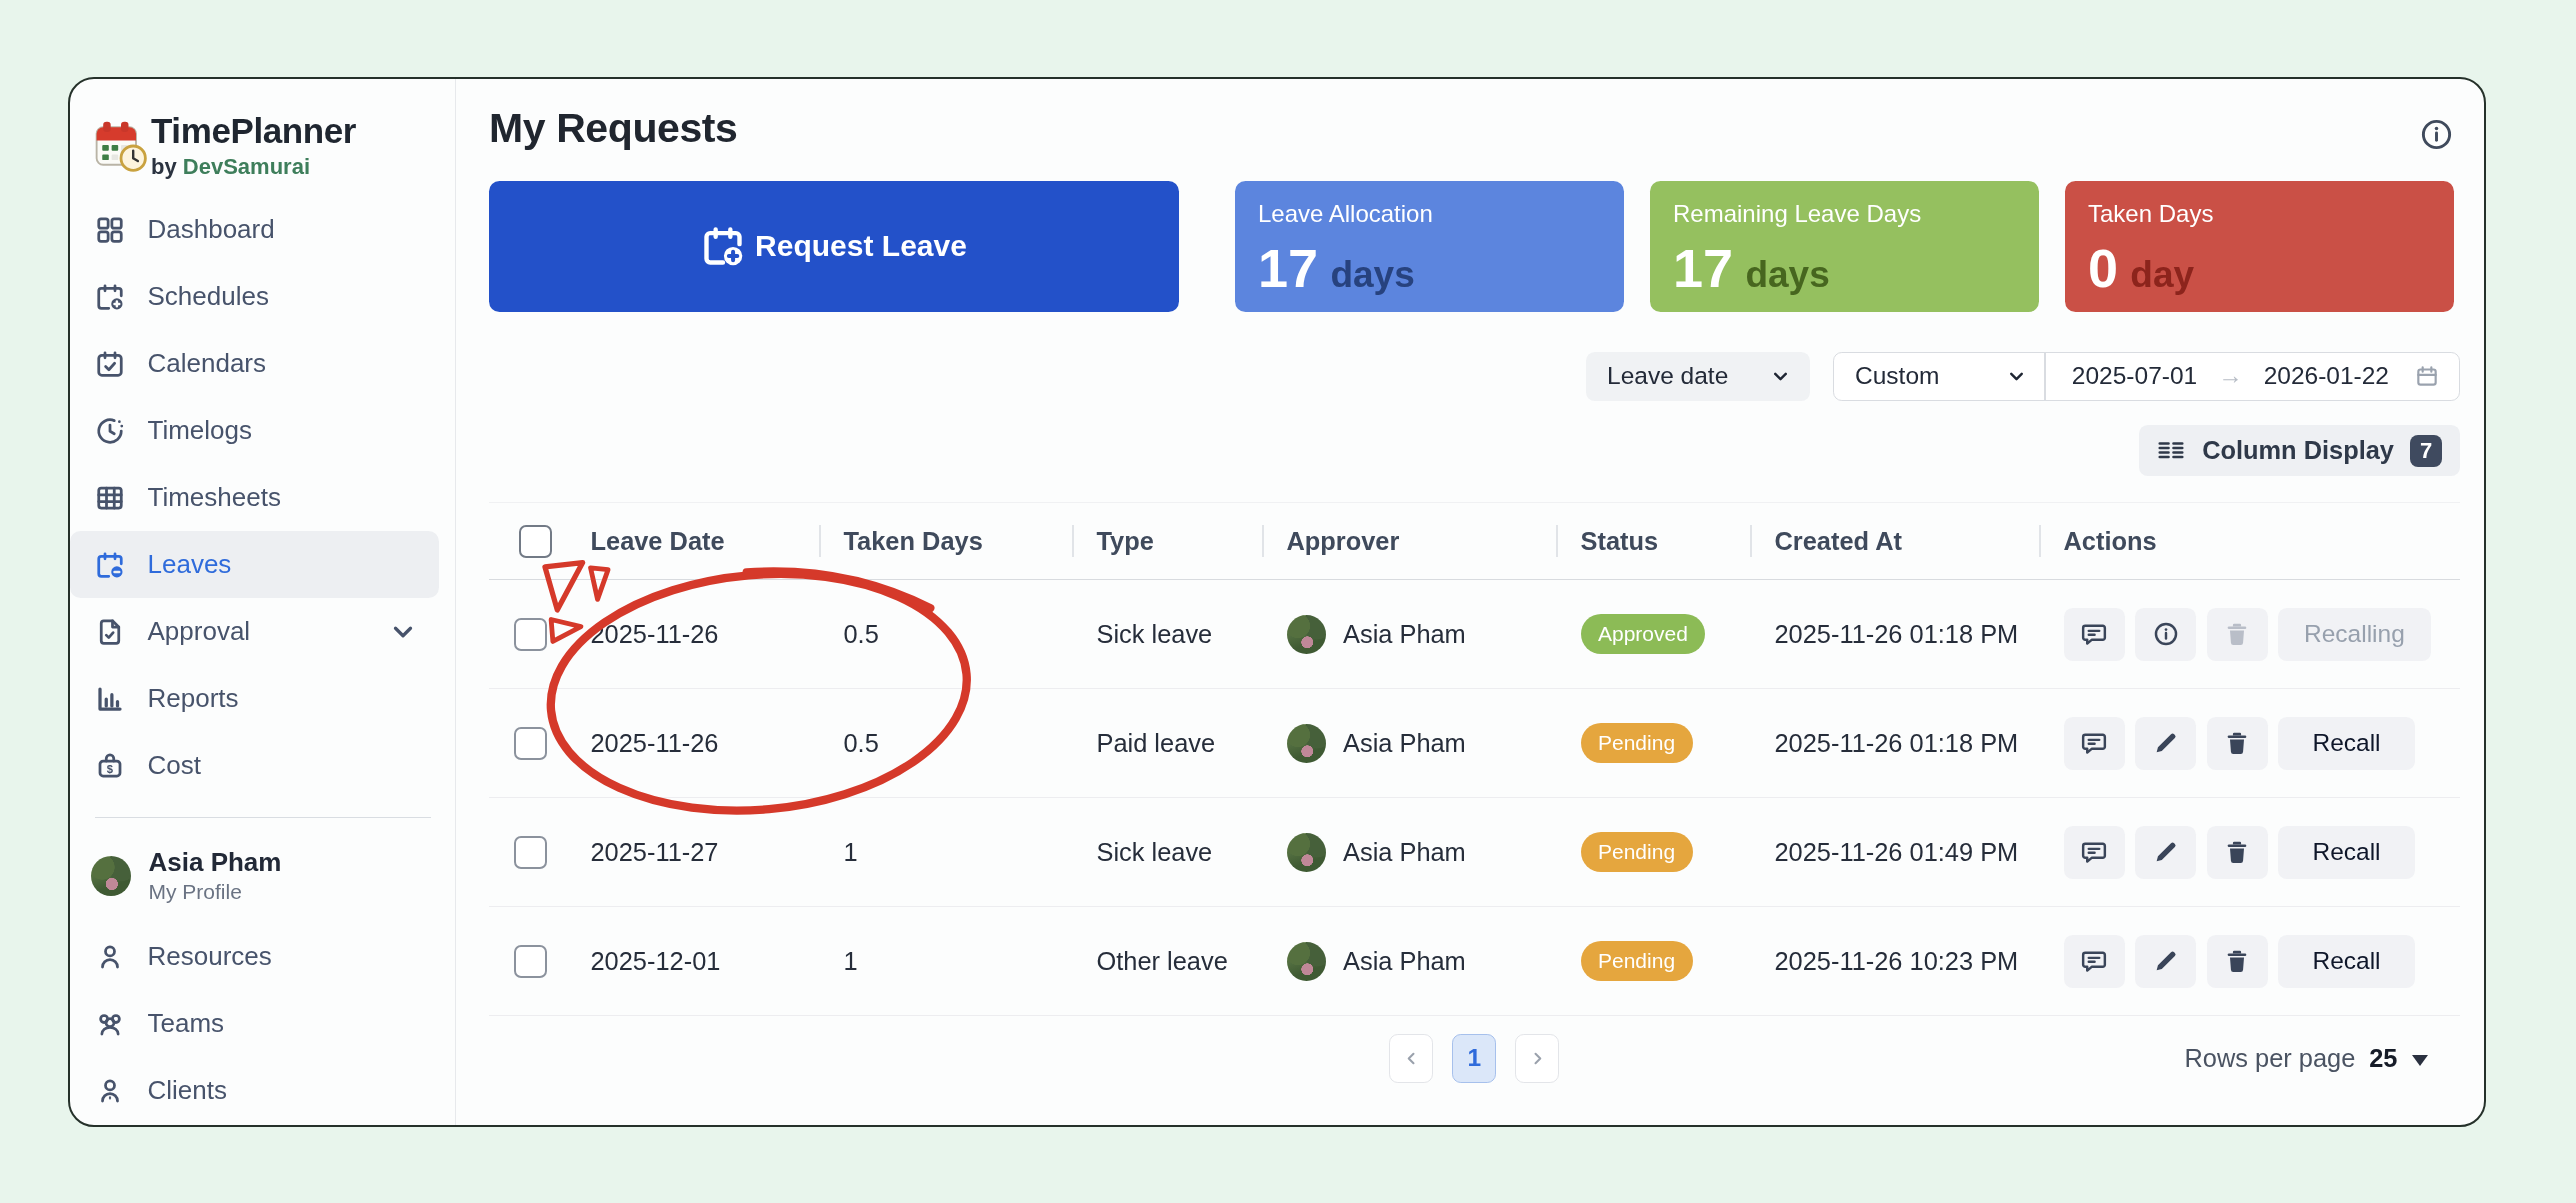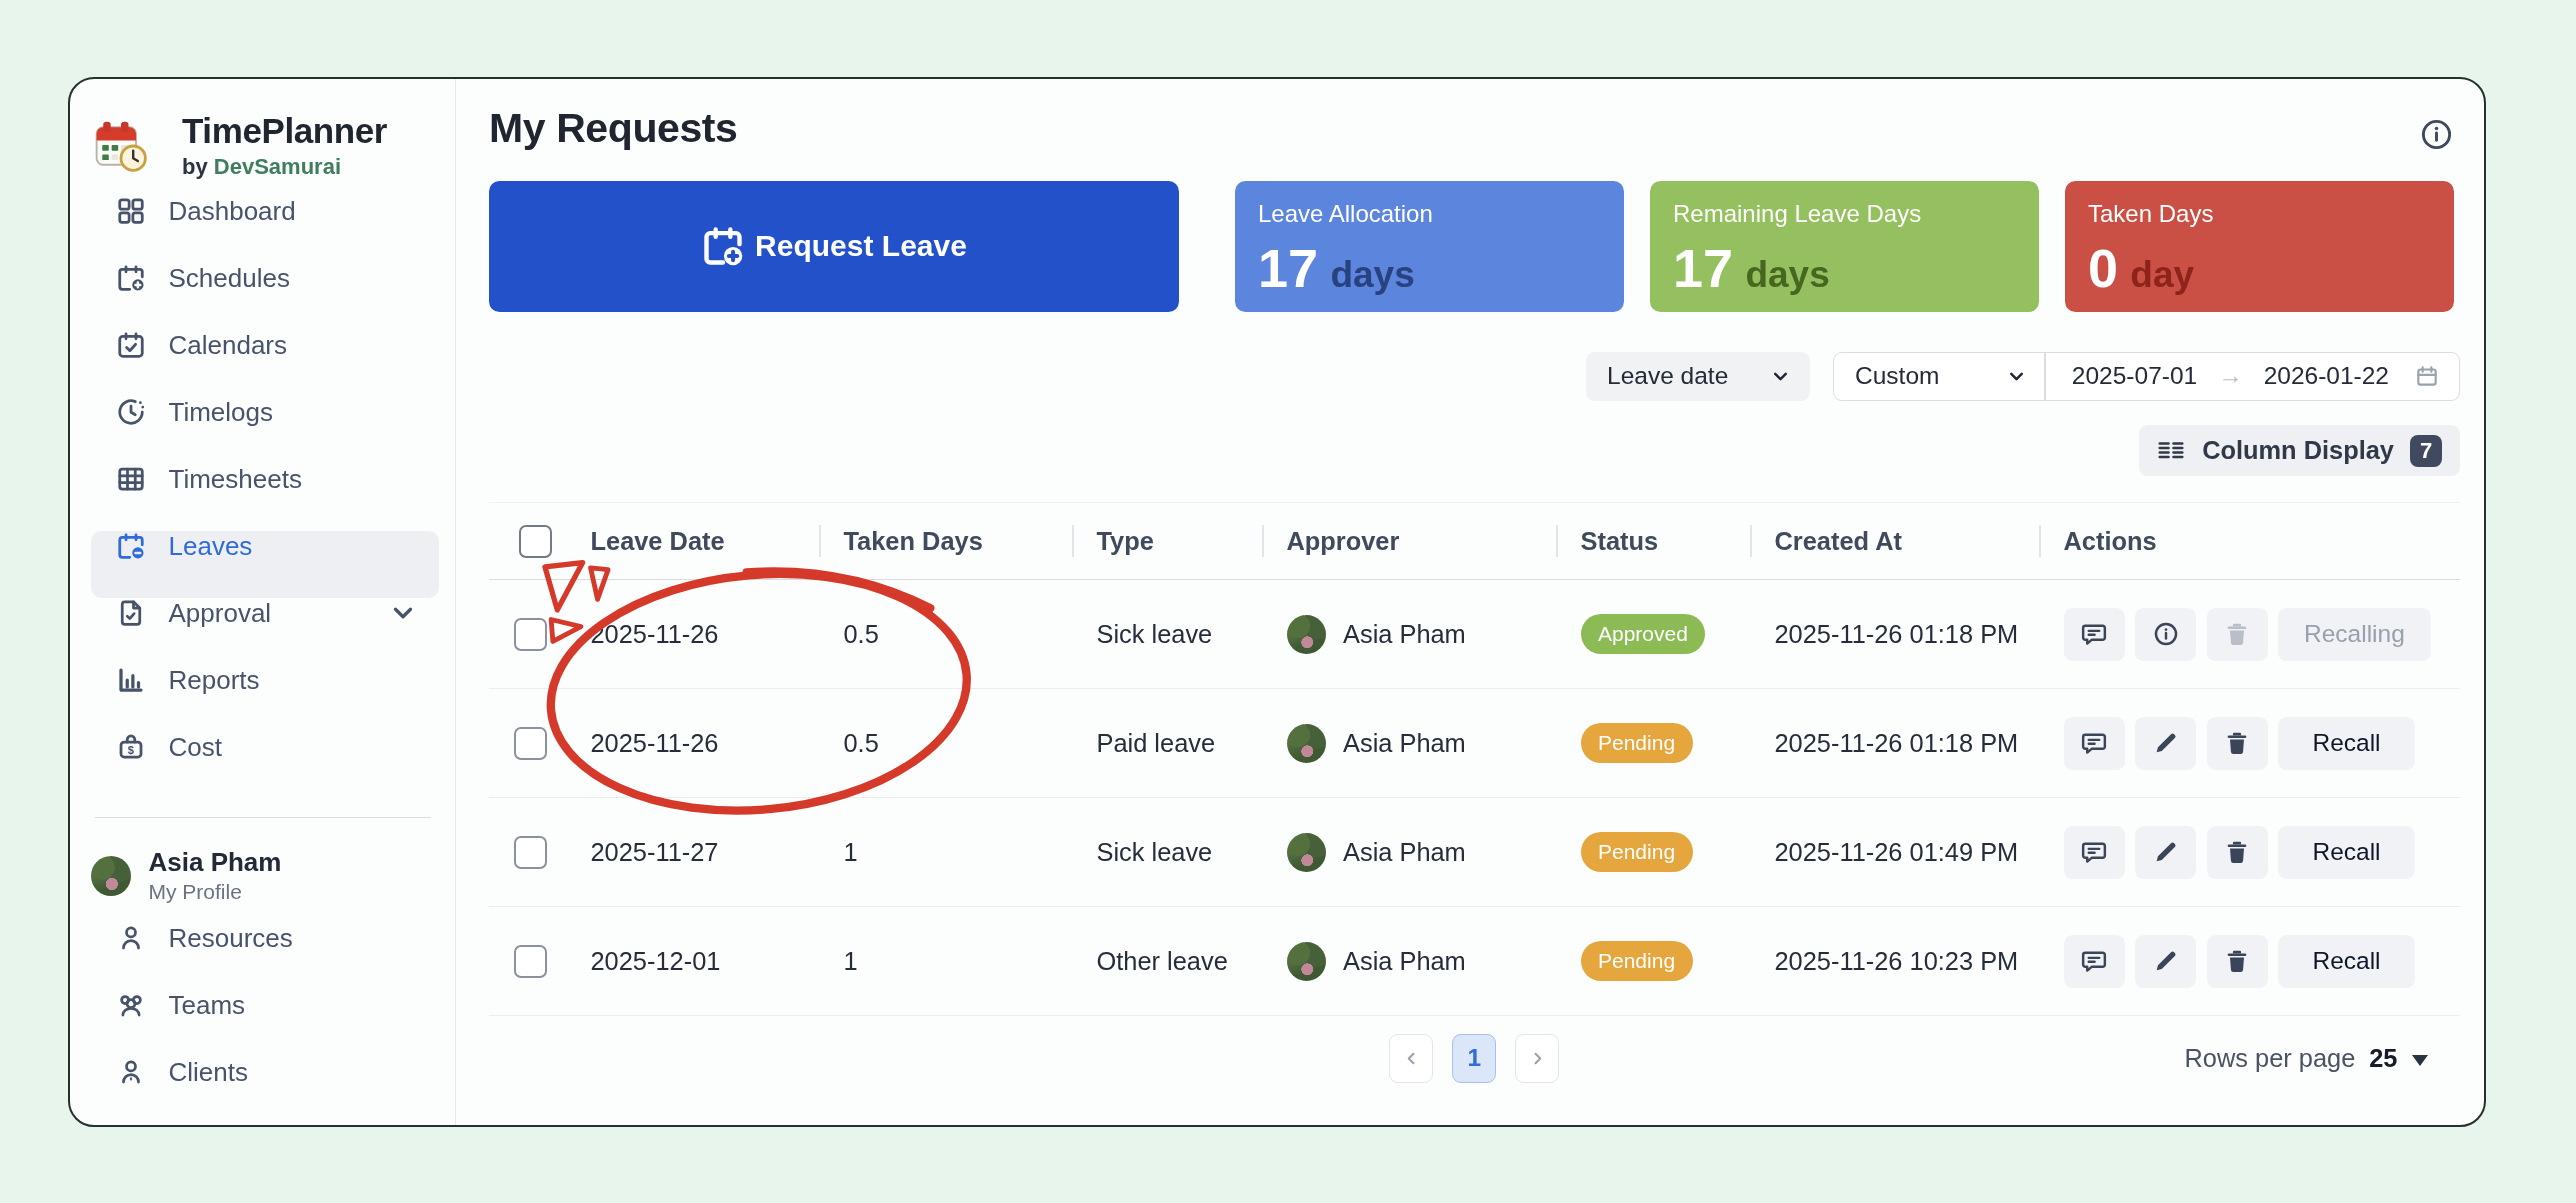--- a/index.html
+++ b/index.html
@@ -14,28 +14,28 @@
 
   
   .app-card {
     position:absolute; left:68px; top:77px; width:2418px; height:1050px;
     background:#fcfdfd; border:2.6px solid #25312a; border-radius:26px;
     display:flex; overflow:hidden;
   }
 
   
   .sidebar { flex:0 0 386px; width:386px; border-right:0.9px solid #e7e9ec; padding-top:24.5px; display:flex; flex-direction:column; }
-  .logo-row { display:flex; align-items:center; gap:31px; padding-left:21px; height:84px; }
+  .logo-row { display:flex; align-items:center; gap:0; padding-left:21px; height:84px; }
   .logo-badge { width:60px; height:60px; flex:0 0 60px; }
   .brand-name { font-size:35px; font-weight:800; color:#1f2630; letter-spacing:-0.4px; line-height:1.1; }
   .brand-by { font-size:22px; font-weight:700; color:#2b3340; margin-top:3.5px; }
   .brand-green { color:#3e7e5b; }
   .sb-menu { margin-top:8.8px; }
-  .sb-item { height:67px; display:flex; gap:23px; padding-left:24.5px; margin-right:16px;
-             font-size:26px; color:#47536b; cursor:pointer; border-radius:10.5px;margin-left:21px; }
+  .sb-item { height:67px; display:flex; align-items:center; gap:23px; padding-left:24.5px; margin-right:16px;
+             font-size:26px; color:#47536b; cursor:pointer; border-radius:10.5px; }
   .sb-item svg { width:30px; height:30px; flex:0 0 30px; }
   .sb-item.active { background:#edeff2; color:#2f6bdb; }
   .sb-chevron { margin-left:auto; margin-right:21px; width:23px; height:23px; }
   .sb-divider { height:0.9px; background:#d9dde2; margin:17.5px 24.5px 0 24.5px; }
   .profile { display:flex; align-items:center; gap:17.5px; padding:30px 0 8.8px 21px; }
   .avatar {
     width:40px; height:40px; border-radius:50%; flex:0 0 40px;
     background:
       radial-gradient(circle at 52% 70%, #c08898 0 17%, rgba(0,0,0,0) 18%),
       radial-gradient(circle at 28% 28%, #55703f 0 30%, rgba(0,0,0,0) 31%),

